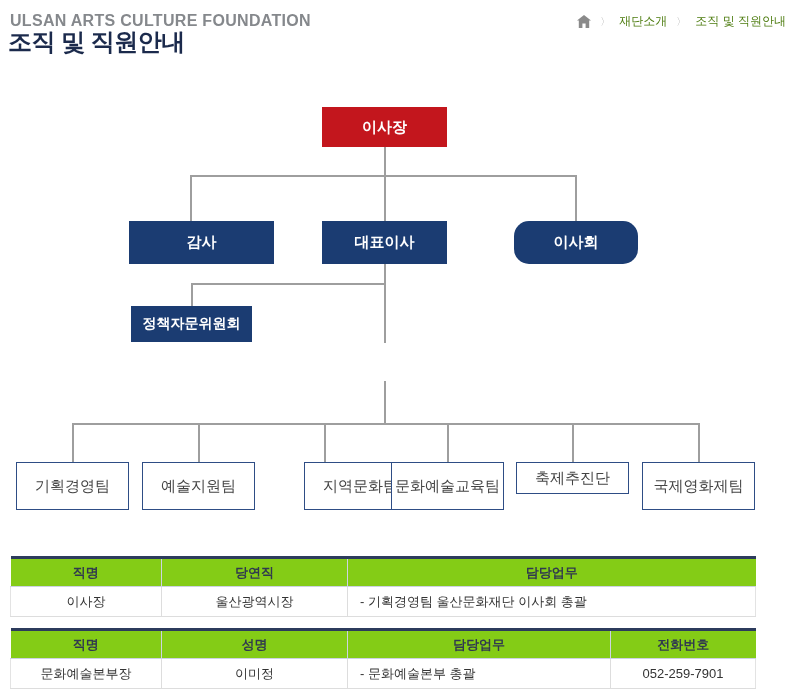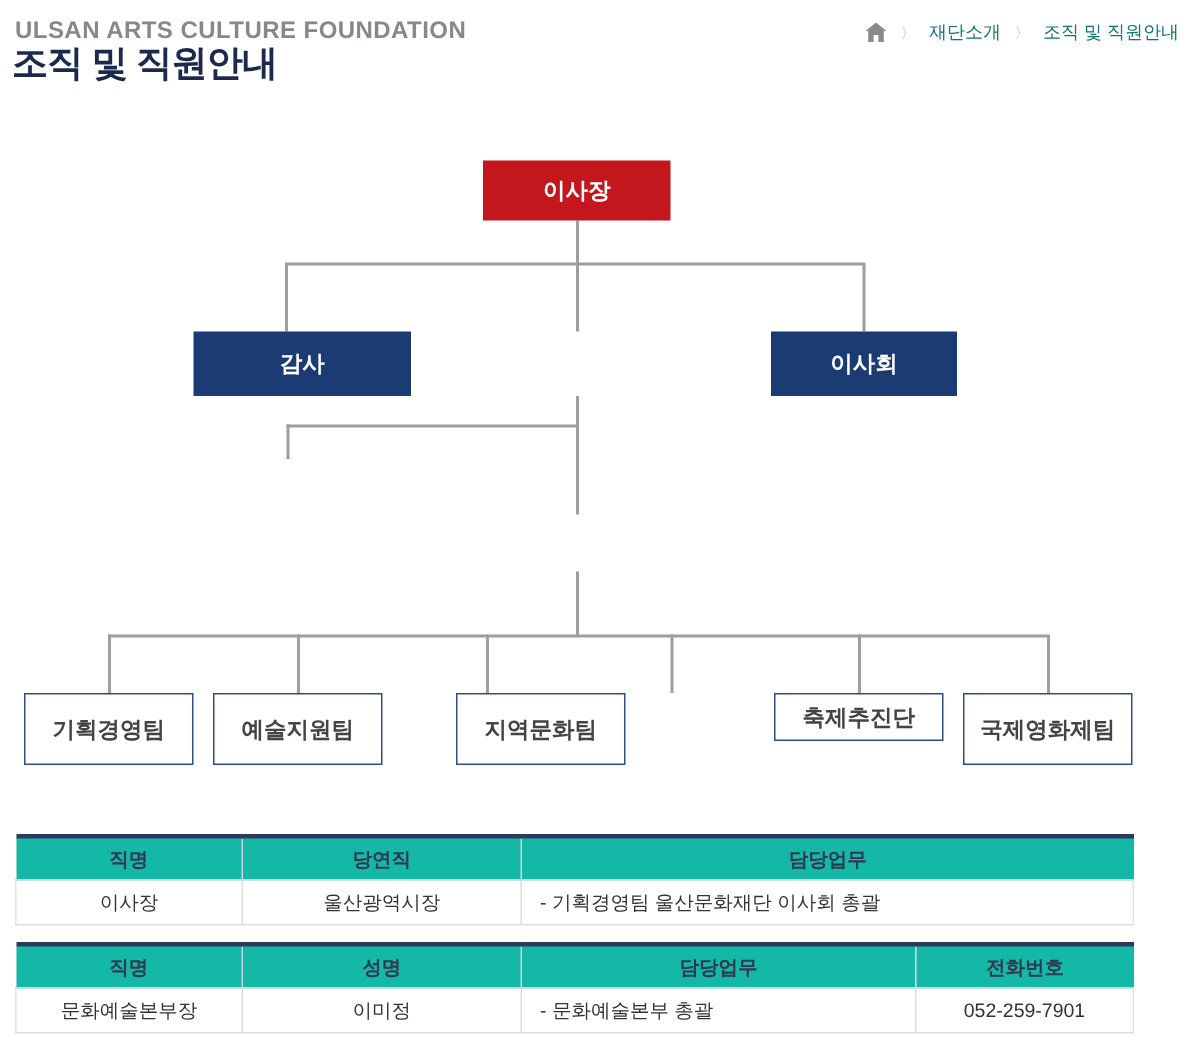--- a/index.html
+++ b/index.html
@@ -10,39 +10,39 @@
   
   .brand { position:absolute; left:10px; top:12px; font-size:16px; font-weight:bold;
            color:#85888c; letter-spacing:.3px; }
   .page-title { position:absolute; left:8px; top:26px; font-size:24px; font-weight:bold;
                 color:#1b2a4c; letter-spacing:-.5px; }
 
   
   .breadcrumb { position:absolute; top:13px; right:14px; display:flex; align-items:center;
                 gap:9px; font-size:12px; color:#555; }
   .breadcrumb .sep { color:#b3b3b3; font-size:10px; }
-  .breadcrumb .crumb { color:#0f766e; cursor:pointer; }
+  .breadcrumb .crumb { color:#4d7c0f; cursor:pointer; }
   .home-ic { width:14px; height:13px; display:block; cursor:pointer; }
 
   
   .chart-box { position:absolute; display:flex; align-items:center; justify-content:center;
                font-size:15px; font-weight:bold; color:#fff; text-align:center; }
   .box-red  { background:#c3161d; }
   .box-navy { background:#1b3c72; }
-  .box-team { background:#fff; border:1px solid #2e4d85; color:#444; font-weight:bold;text-align:right; }
+  .box-team { background:#fff; border:1px solid #2e4d85; color:#444; font-weight:normal;text-align:right; }
 
   
   .vline, .hline { position:absolute; background:#9e9e9e; }
   .vline { width:2px; }
   .hline { height:2px; }
 
   
   .info-table { position:absolute; left:10px; width:746px; border-collapse:collapse;
                 border-top:3px solid #2c3b5c; table-layout:fixed; font-size:13px; }
-  .info-table th { background:#14b8a6; color:#30394f; font-weight:bold; height:29px;
+  .info-table th { background:#84cc16; color:#30394f; font-weight:bold; height:29px;
                    border-bottom:1px solid #cdd3e2; border-right:1px solid #cdd3e2;
                    text-align:center; }
   .info-table th:last-child { border-right:none; }
   .info-table td { background:#fff; color:#333; height:30px; text-align:center;
                    border-bottom:1px solid #ddd; border-right:1px solid #ddd; }
   .info-table td:first-child { border-left:1px solid #e3e3e3; }
   .info-table td:last-child  { border-right:1px solid #e3e3e3; }
   .info-table td.desc { text-align:left; padding-left:12px; }
 </style>
 </head>
@@ -75,26 +75,29 @@
   <div class="vline" style="left:71.5px;  top:423px; height:39px;"></div>
   <div class="vline" style="left:197.5px; top:423px; height:39px;"></div>
   <div class="vline" style="left:323.5px; top:423px; height:39px;"></div>
   <div class="vline" style="left:446.5px; top:423px; height:39px;"></div>
   <div class="vline" style="left:571.5px; top:423px; height:39px;"></div>
   <div class="vline" style="left:697.5px; top:423px; height:39px;"></div>
 
   <div class="chart-box box-red" style="left:322px; top:107px; width:125px; height:40px;">이사장</div>
 
   <div class="chart-box box-navy" style="left:129px; top:221px; width:145px; height:43px;">감사</div>
-  <div class="chart-box box-navy" style="left:514px; top:221px; width:124px; height:43px;">이사회</div>
+  <div class="chart-box box-navy" style="left:322px; top:221px; width:125px; height:43px;">대표이사</div>
+  <div class="chart-box box-navy" style="left:514px; top:221px; width:124px; height:43px;border-radius:15px;">이사회</div>
 
+  <div class="chart-box box-navy" style="left:131px; top:306px; width:121px; height:36px; font-size:14px;">정책자문위원회</div>
 
   <div class="chart-box box-team" style="left:16px;  top:462px; width:113px; height:48px;">기획경영팀</div>
   <div class="chart-box box-team" style="left:142px; top:462px; width:113px; height:48px;">예술지원팀</div>
   <div class="chart-box box-team" style="left:268px; top:462px; width:113px; height:48px;margin-left:36px;">지역문화팀</div>
+  <div class="chart-box box-team" style="left:391px; top:462px; width:113px; height:48px;">문화예술교육팀</div>
   <div class="chart-box box-team" style="left:516px; top:462px; width:113px; height:32px;">축제추진단</div>
   <div class="chart-box box-team" style="left:642px; top:462px; width:113px; height:48px;">국제영화제팀</div>
 
   <table class="info-table" style="top:556px;">
     <colgroup>
         <col style="width:151px">
         <col style="width:186px">
         <col>
       </colgroup>
     <thead>

